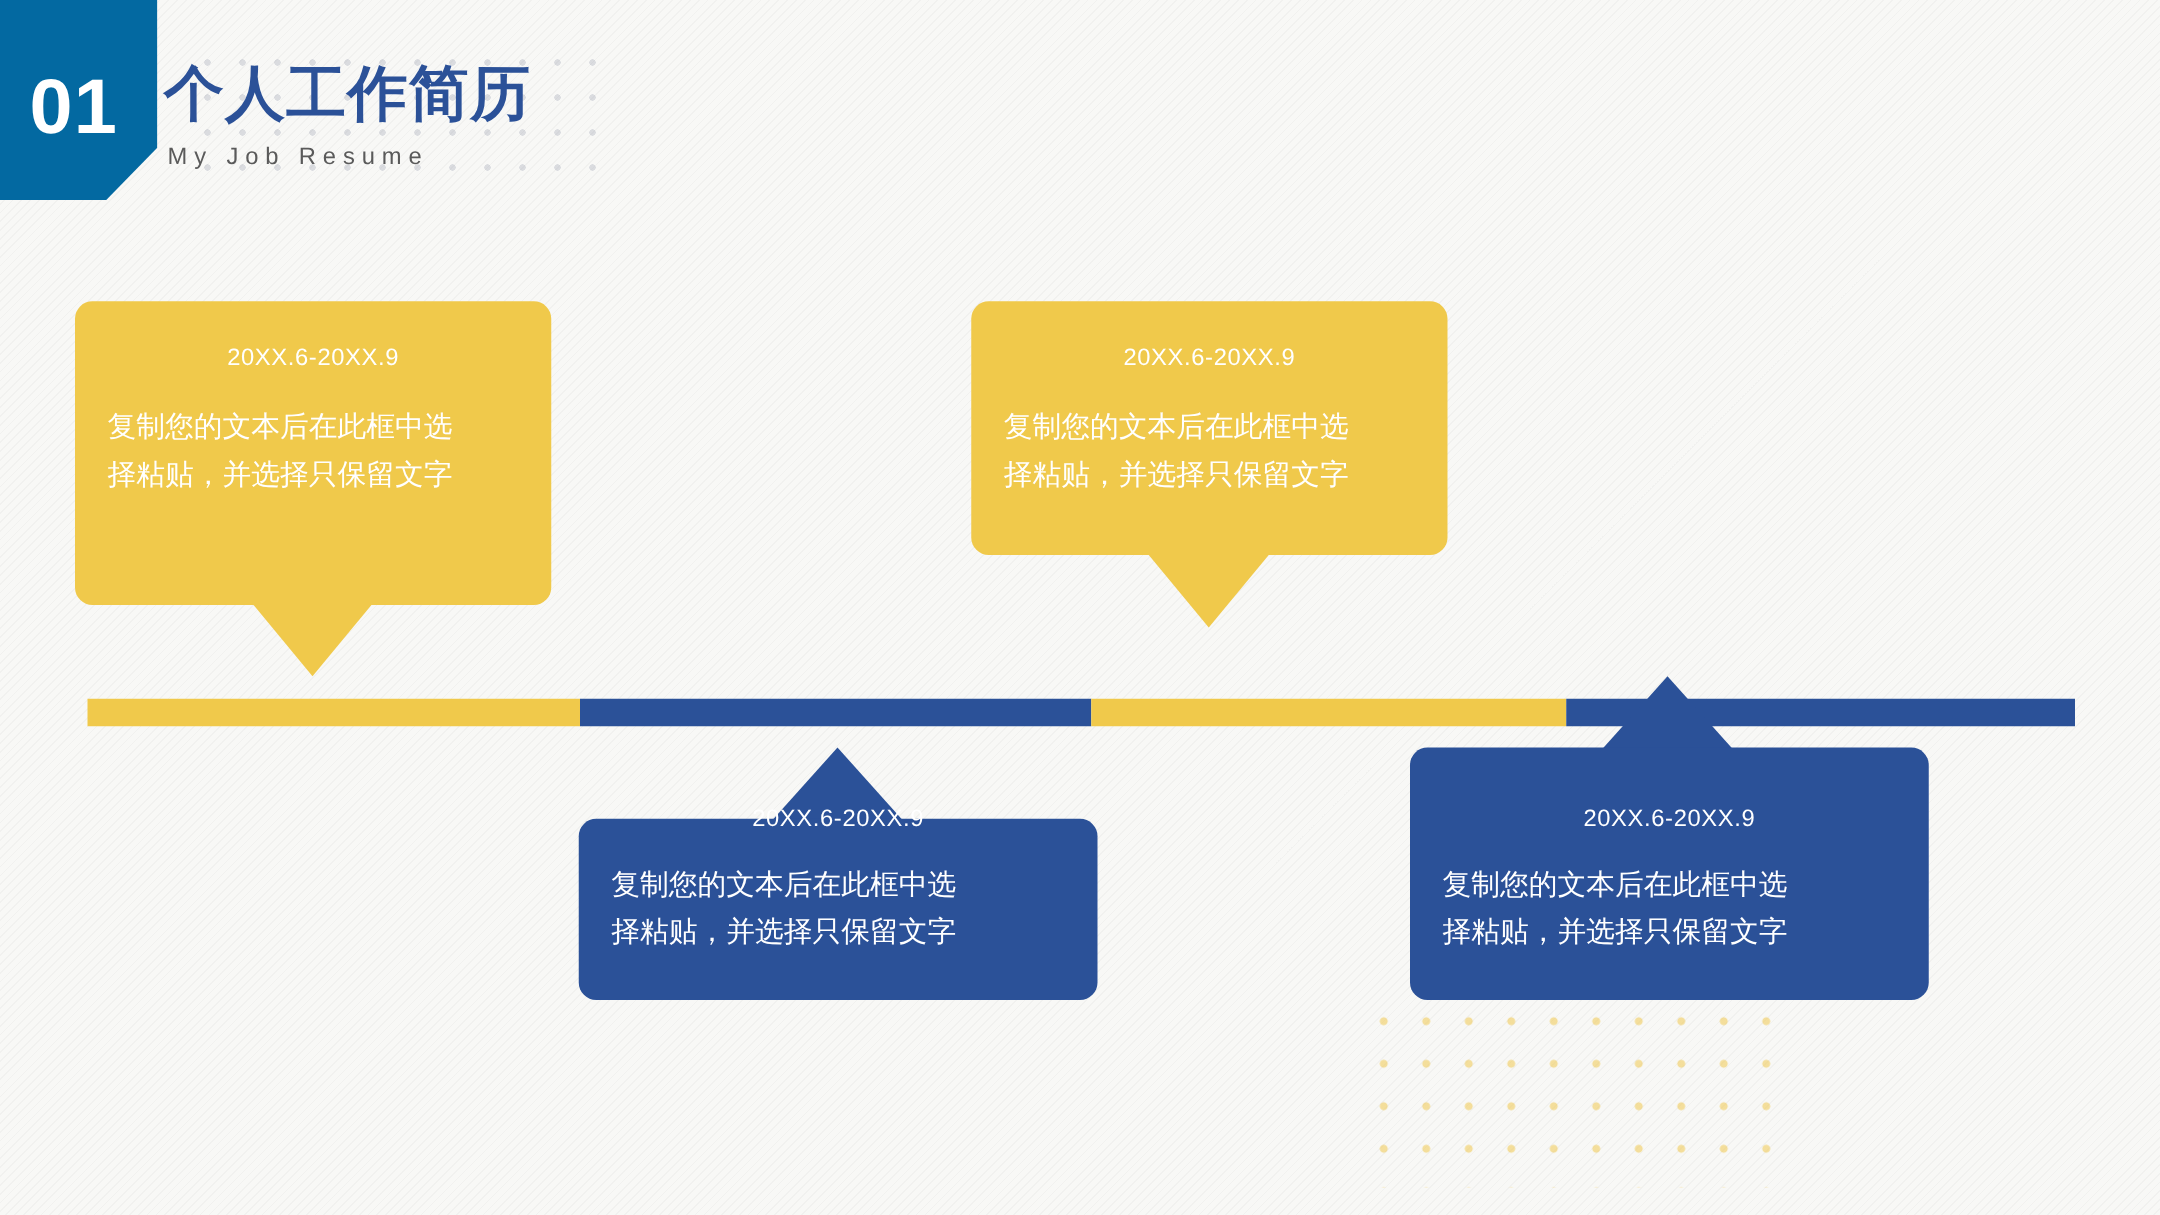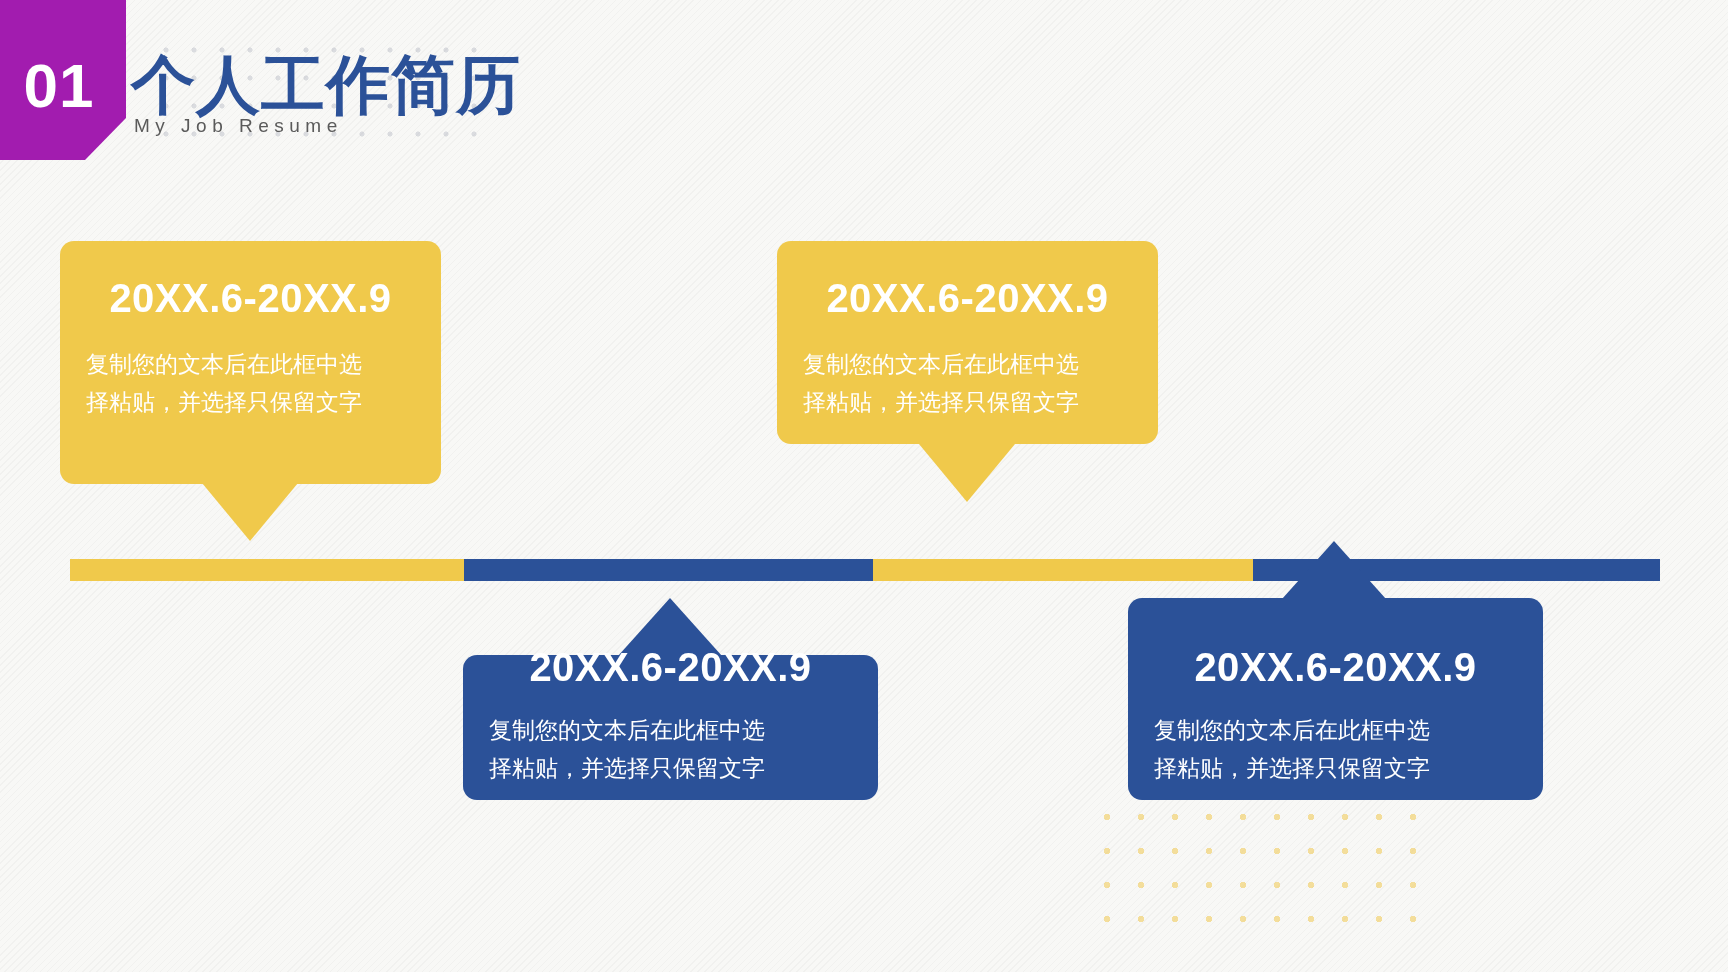--- a/index.html
+++ b/index.html
@@ -17,58 +17,58 @@
         rgba(0,0,0,0.028) 0px, rgba(0,0,0,0.028) 1px,
         rgba(255,255,255,0) 1px, rgba(255,255,255,0) 5px);
     pointer-events:none;
   }
 
   
   .header{position:absolute;left:0;top:0;width:700px;height:180px;}
 
   .num-badge{
     position:absolute;left:0;top:0;width:126px;height:160px;
-    background:#a21caf;
+    background:#0369a1;
     clip-path:polygon(0 0, 100% 0, 100% 118px, 85px 160px, 0 160px);
     display:flex;align-items:center;justify-content:center;
   }
   .num-badge span{
     color:#ffffff;font-size:62px;font-weight:bold;letter-spacing:1px;
     line-height:1;position:relative;top:6px;left:-4px;
   }
 
   .title-dots{
     position:absolute;left:152px;top:36px;width:340px;height:110px;
     background-image:radial-gradient(circle, rgba(150,155,170,0.30) 2.4px, rgba(0,0,0,0) 2.7px);
     background-size:28px 28px;
     pointer-events:none;
   }
 
   .title-cn{
     position:absolute;left:131px;top:50px;
-    font-size:64px;font-weight:bold;color:#2b5198;
+    font-size:48px;font-weight:bold;color:#2b5198;
     letter-spacing:1px;line-height:1.1;white-space:nowrap;
   }
   .title-en{
     position:absolute;left:134px;top:115px;
     font-size:19px;color:#5a5a5a;letter-spacing:5.5px;
     white-space:nowrap;font-weight:400;
   }
 
   
   .timeline{position:absolute;left:70px;top:559px;width:1590px;height:22px;display:flex;}
   .seg{height:100%;}
 
   
   .card{
     position:absolute;border-radius:14px;box-sizing:border-box;
     padding:0 26px;
   }
   .card .date{
-    color:#ffffff;font-size:40px;font-weight:bold;text-align:center;
+    color:#ffffff;font-size:19px;font-weight:normal;text-align:center;
     letter-spacing:0.5px;white-space:nowrap;
   }
   .card .body{
     color:#ffffff;font-size:23px;line-height:1.65;
     font-weight:400;
   }
 
   
   .tail-up{
     position:absolute;width:0;height:0;

